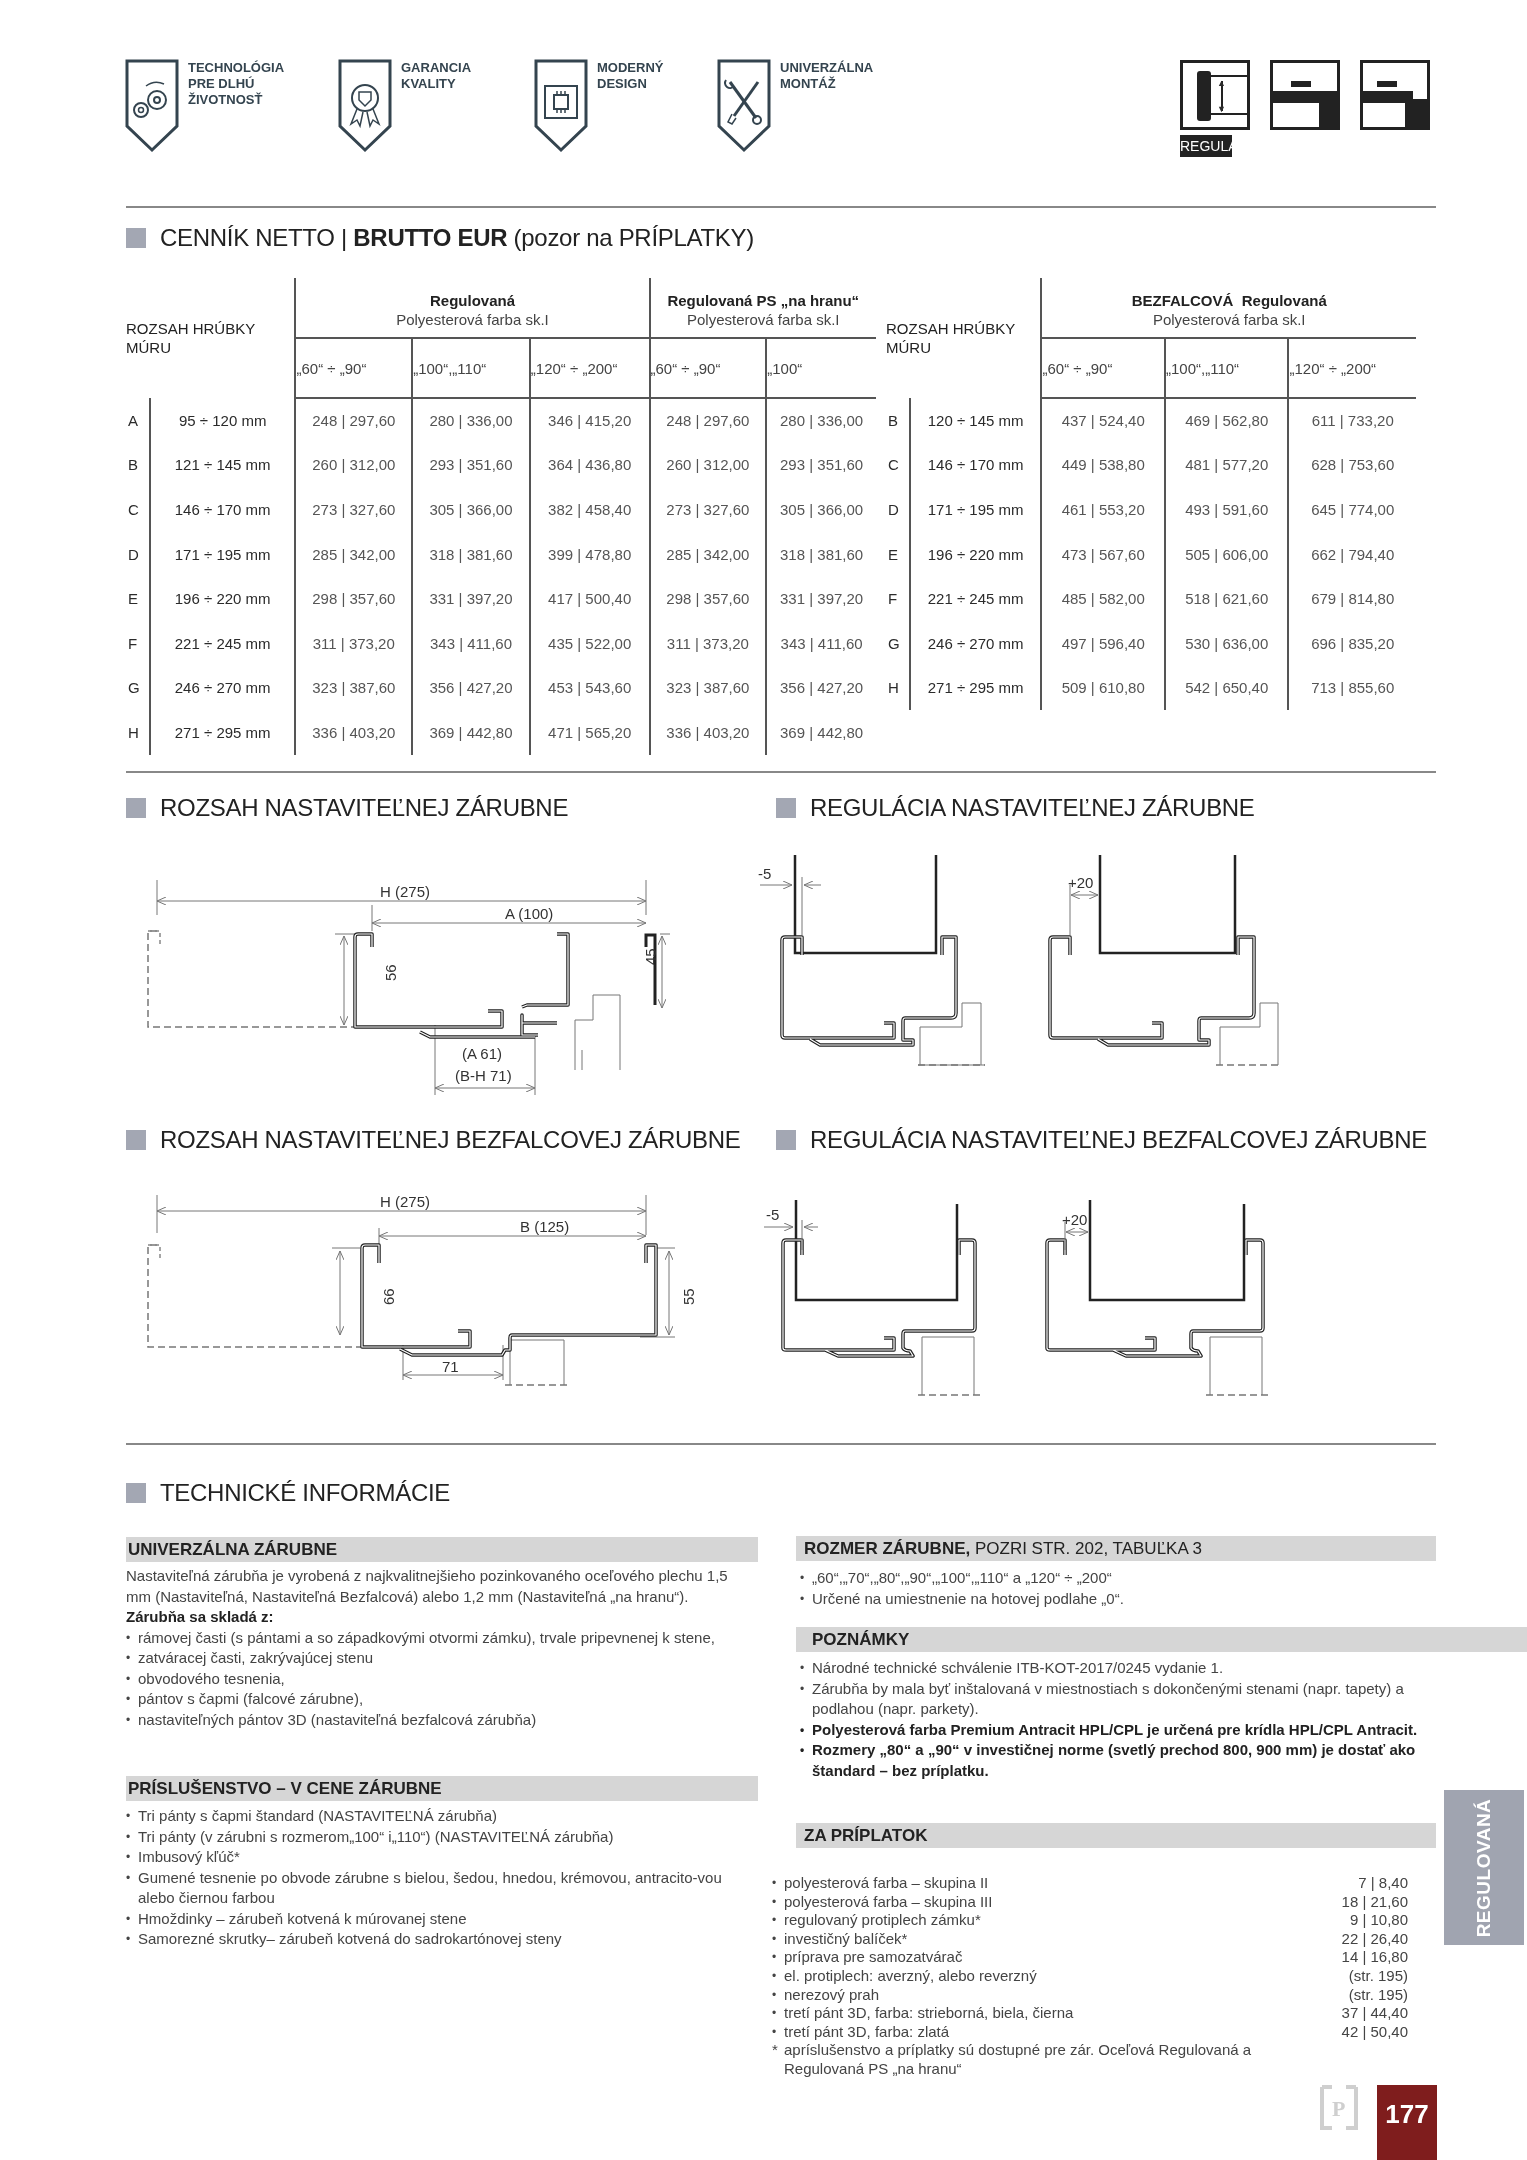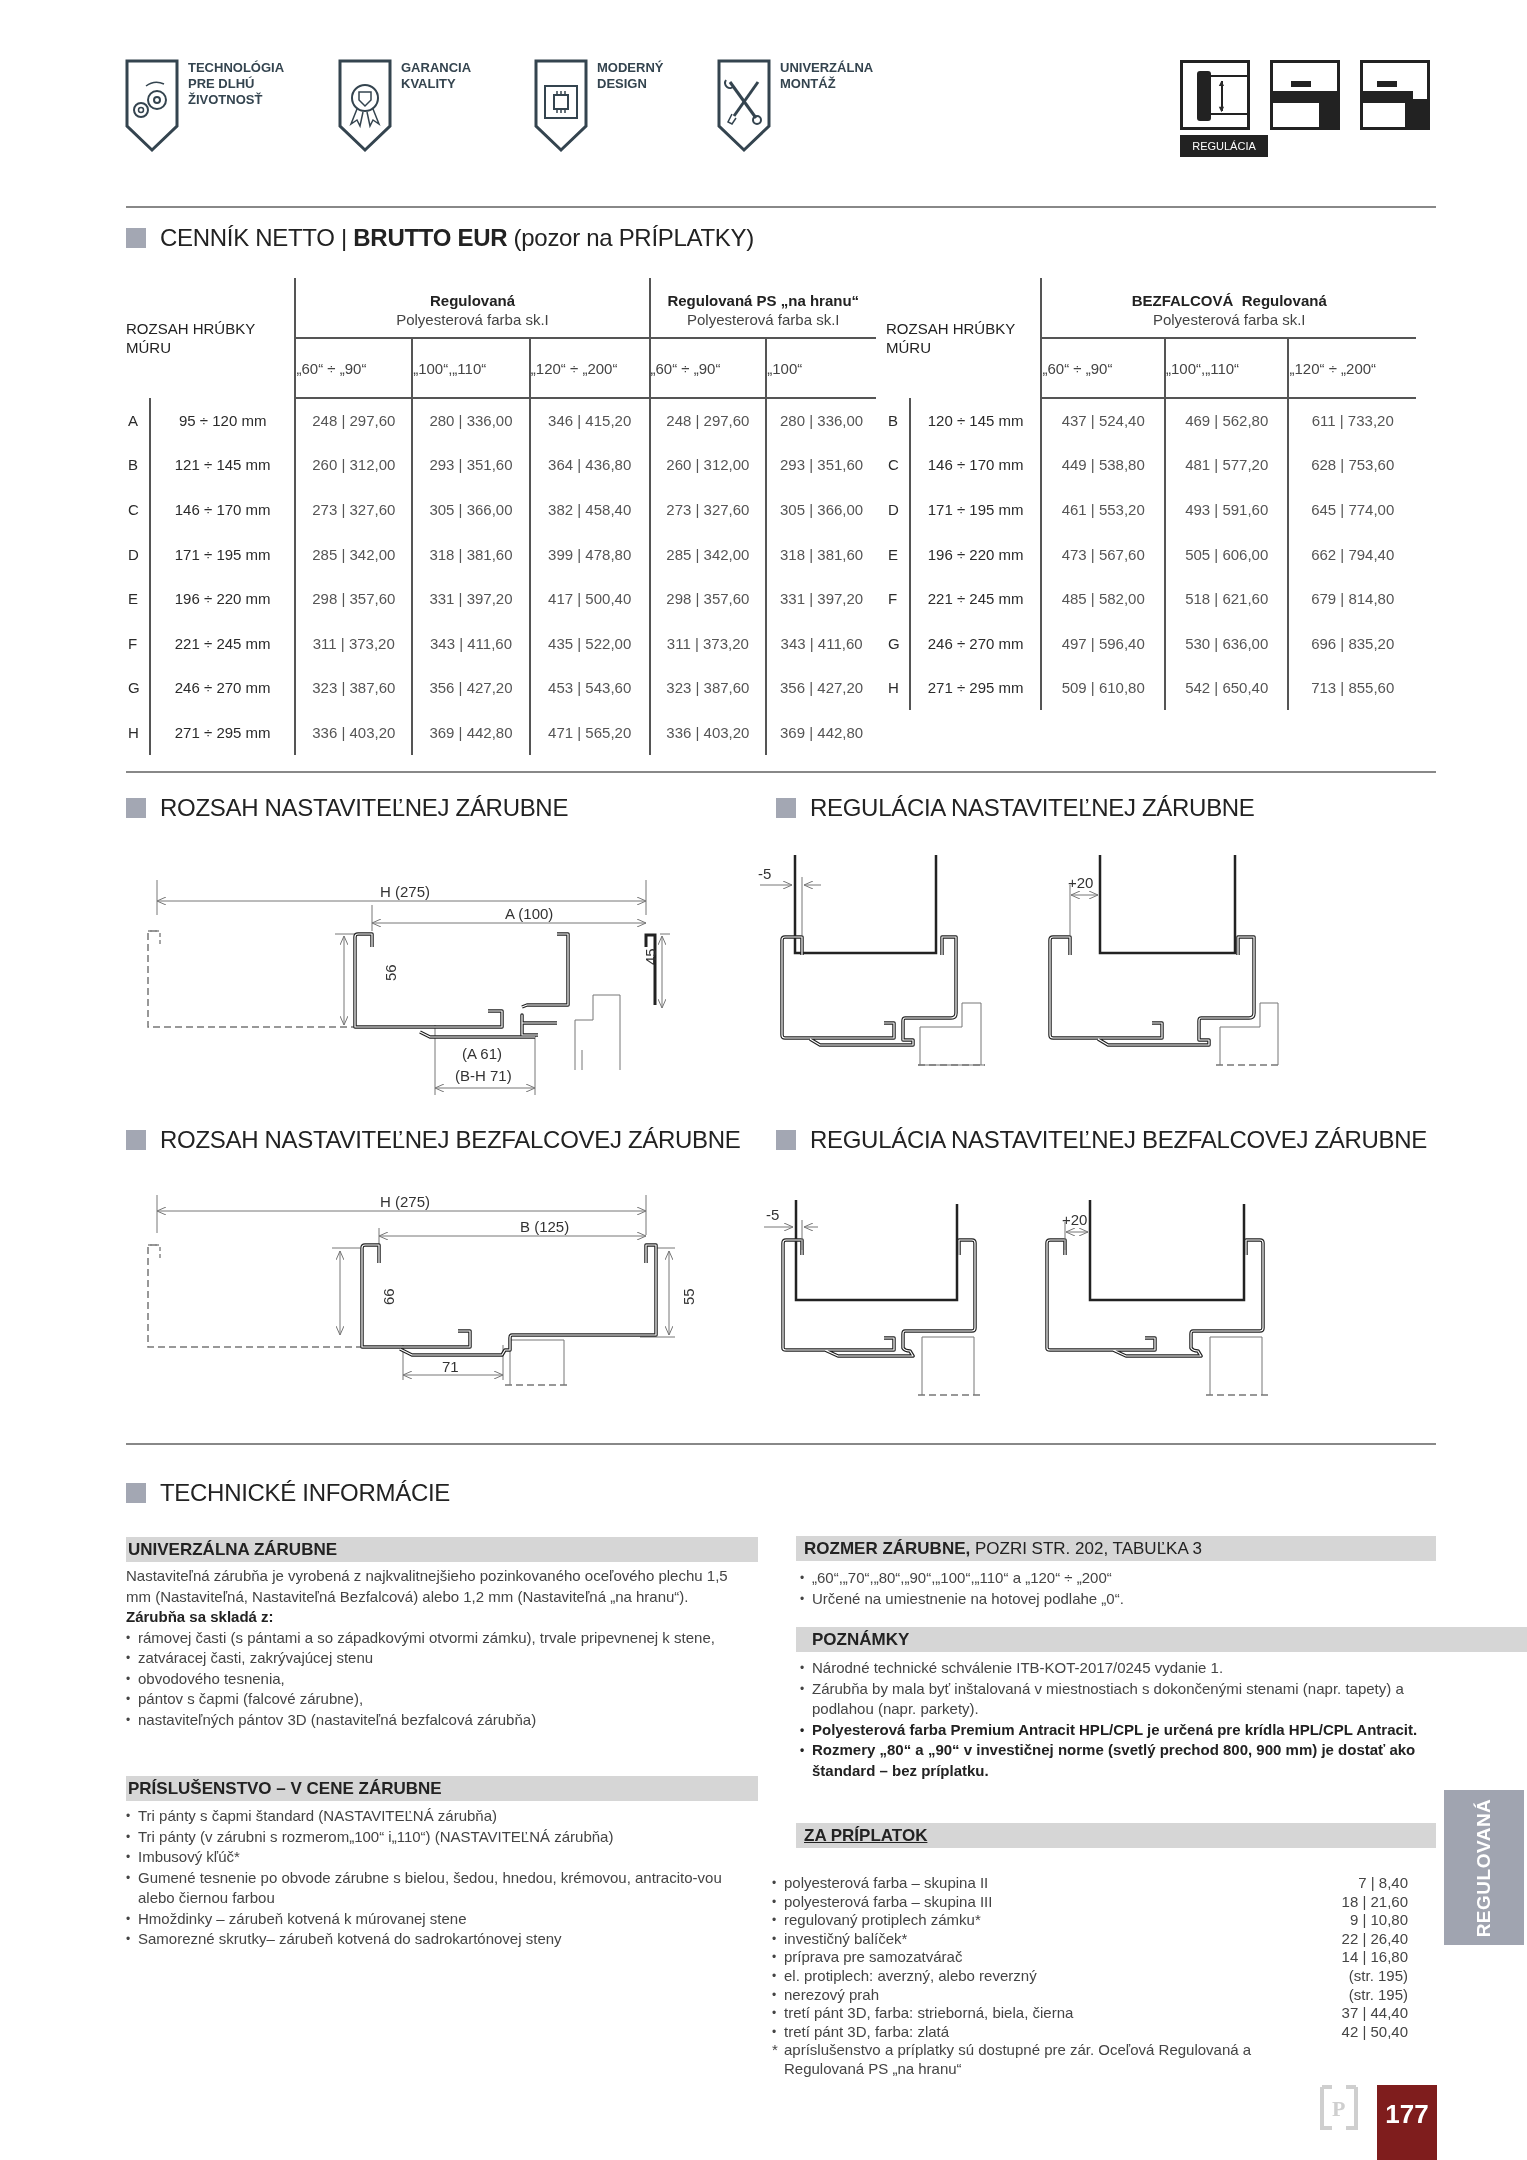--- a/index.html
+++ b/index.html
@@ -6,21 +6,21 @@
   body { width: 1527px; height: 2160px; background: #fff; position: relative; font-family: "Liberation Sans", sans-serif; color: #2b2b2b; overflow: hidden; }
   .abs { position: absolute; }
 
   
   .feature { position: absolute; top: 58px; display: flex; }
   .shield { width: 56px; height: 96px; }
   .feature-text { font-size: 13px; font-weight: bold; color: #34444f; line-height: 16px; margin-left: 8px; margin-top: 2px; text-transform: uppercase; white-space: pre-line; }
 
   .pictos { position: absolute; top: 60px; left: 1180px; display: flex; gap: 20px; }
   .picto { width: 70px; height: 70px; border: 3px solid #222; position: relative; background: #fff; }
-  .picto-label { position: absolute; left: 1180px; top: 135px; width: 88px; height: 22px; background: #222; color: #fff; font-size: 11px; text-align: center; line-height: 22px; }
+  .picto-label { position: absolute; left: 1180px; top: 135px; width: 52px; height: 22px; background: #222; color: #fff; font-size: 14px; text-align: center; line-height: 22px; }
 
   .rule { position: absolute; left: 126px; width: 1310px; height: 2px; background: #888; }
 
   .section-title { position: absolute; display: flex; align-items: center; font-size: 24px; color: #222; letter-spacing: -0.3px; }
   .section-title .sq { width: 20px; height: 20px; background: #a3a7b3; margin-right: 14px; flex: none; }
   .section-title b { font-weight: bold; }
 
   
   table.price { position: absolute; border-collapse: collapse; font-size: 15px; }
   table.price td, table.price th { font-weight: normal; }
@@ -493,21 +493,21 @@
 <div class="info-head" style="left:796px;top:1627px;width:743px;padding-left:16px;">POZNÁMKY</div>
 <div class="info-body" style="left:800px;top:1658px;width:636px;">
   <ul id="notes-list">
       <li>Národné technické schválenie ITB-KOT-2017/0245 vydanie 1.</li>
       <li>Zárubňa by mala byť inštalovaná v miestnostiach s dokončenými stenami (napr. tapety) a podlahou (napr. parkety).</li>
       <li class="bold">Polyesterová farba Premium Antracit HPL/CPL je určená pre krídla HPL/CPL Antracit.</li>
       <li class="bold">Rozmery „80“ a „90“ v investičnej norme (svetlý prechod 800, 900 mm) je dostať ako štandard – bez príplatku.</li>
     </ul>
 </div>
 
-<div class="info-head" style="left:796px;top:1823px;width:640px;padding-left:8px;text-decoration:underline;">ZA PRÍPLATOK</div>
+<div class="info-head" style="left:796px;top:1823px;width:640px;padding-left:8px;">ZA PRÍPLATOK</div>
 <div class="info-body" style="left:772px;top:1854px;width:636px;line-height:18.6px;margin-top:20px;">
   <ul id="surcharge-list">
       <li class="surcharge-row">
         <span>polyesterová farba – skupina II</span>
         <span>7 | 8,40</span>
       </li>
       <li class="surcharge-row">
         <span>polyesterová farba – skupina III</span>
         <span>18 | 21,60</span>
       </li>

